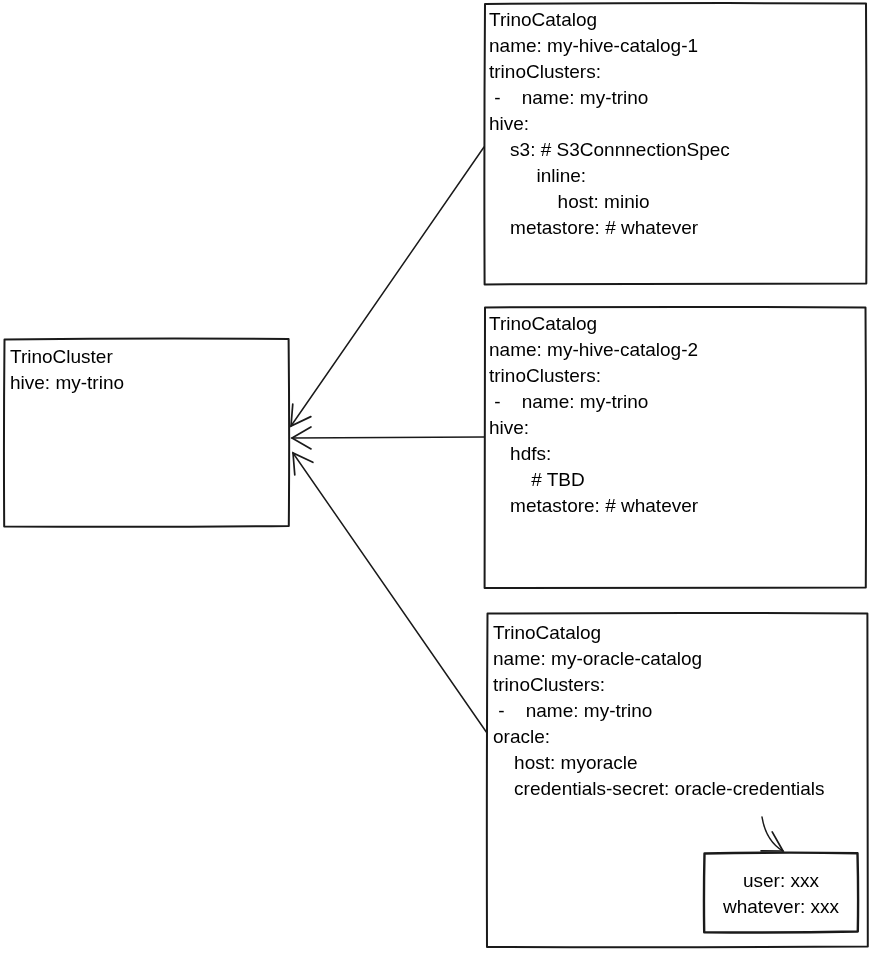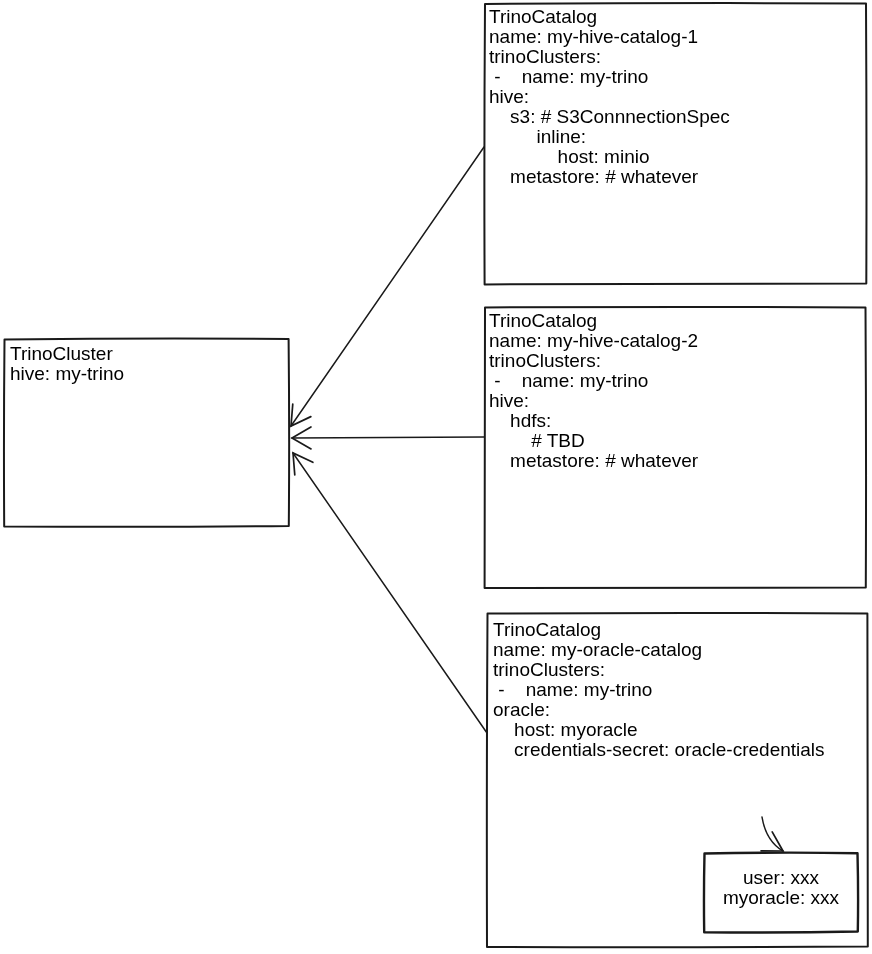--- a/index.html
+++ b/index.html
@@ -26,21 +26,21 @@
   .edge {
     fill: none;
     stroke: #1a1a1a;
     stroke-width: 1.5;
     stroke-linecap: round;
   }
   .text {
     position: absolute;
     white-space: pre;
     font-size: 19px;
-    line-height: 20px;
+    line-height: 26px;
     color: #000000;
   }
   .text.center { text-align: center; white-space: pre; }
 </style>
 </head>
 <body>
 
 <div class="canvas">
 
   <svg class="layer" width="872" height="954" viewBox="0 0 872 954" xmlns="http://www.w3.org/2000/svg">
@@ -87,15 +87,15 @@
 
   <div class="text" style="left:493px; top:620px;">TrinoCatalog
 name: my-oracle-catalog
 trinoClusters:
  -    name: my-trino
 oracle:
     host: myoracle
     credentials-secret: oracle-credentials</div>
 
   <div class="text center" style="left:704px; top:868px; width:154px;">user: xxx
-myoracle: xxx</div>
+whatever: xxx</div>
 
 </div>
 
 </body></html>

